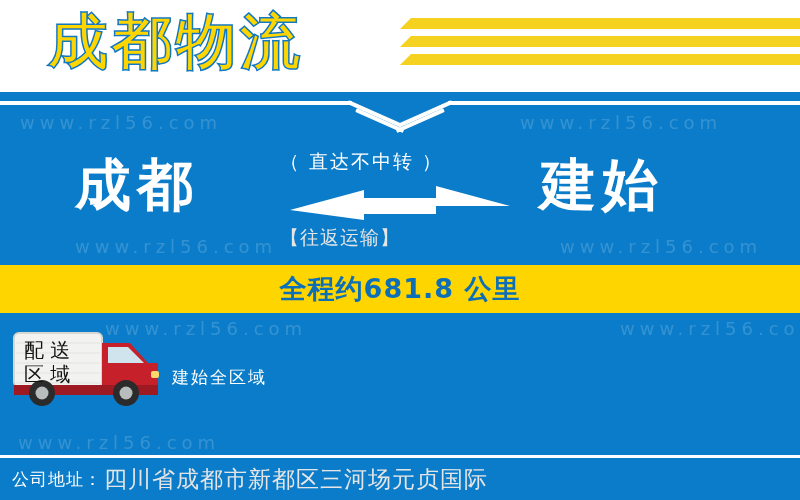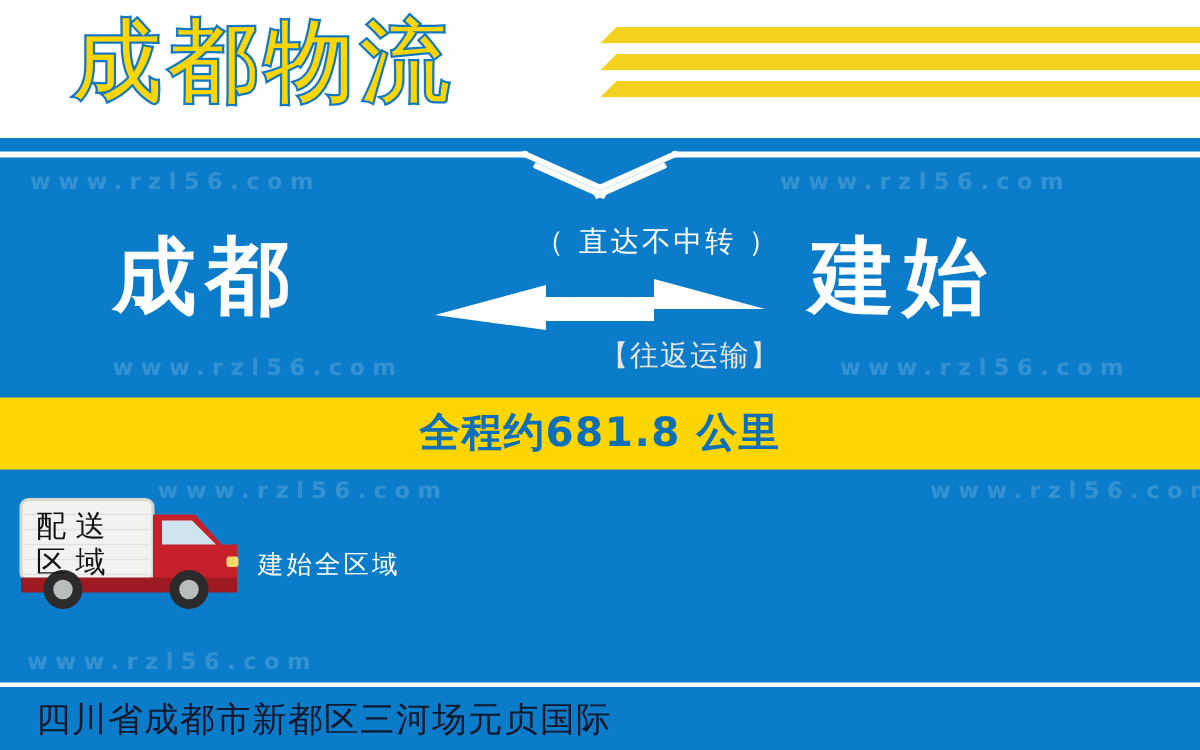--- a/index.html
+++ b/index.html
@@ -60,21 +60,21 @@
   }
   .city{
     position:absolute;top:20px;
     font-size:56px;line-height:70px;font-weight:bold;color:#ffffff;
     letter-spacing:6px;white-space:nowrap;
   }
   .city.origin{left:75px;}
   .city.dest{left:540px;}
 
   .middle{
-    position:absolute;left:280px;top:0;width:240px;height:130px;text-align:right;
+    position:absolute;left:280px;top:0;width:240px;height:130px;text-align:left;
   }
   .direct-note{
     font-size:19px;line-height:26px;color:#ffffff;letter-spacing:2px;
     white-space:nowrap;padding-top:18px;
   }
   .arrow-wrap{position:relative;height:40px;margin-top:8px;}
   .arrow-svg{position:absolute;left:10px;top:2px;}
   .round-trip{
     font-size:19px;line-height:26px;color:#e5e5e5;letter-spacing:1px;
     white-space:nowrap;margin-top:2px;
@@ -110,28 +110,28 @@
     position:absolute;left:0;top:455px;width:800px;height:3px;background:#ffffff;
   }
   .address{
     position:absolute;left:12px;top:462px;height:34px;
     display:flex;align-items:center;white-space:nowrap;
   }
   .addr-label{
     font-size:17px;color:#ffffff;letter-spacing:1px;
   }
   .addr-value{
-    font-size:23px;color:#0f172a;letter-spacing:1px;margin-left:12px;
+    font-size:23px;color:#e5e5e5;letter-spacing:1px;margin-left:2px;
   }
 
   
   .wm{
     position:absolute;
-    font-size:15px;letter-spacing:5px;color:#ffffff;opacity:.17;
-    white-space:nowrap;pointer-events:none;font-weight:bold;
+    font-size:18px;letter-spacing:5px;color:#ffffff;opacity:.17;
+    white-space:nowrap;pointer-events:none;font-weight:normal;
   }
   .wm.w1{left:20px;  top:112px;}
   .wm.w2{left:520px; top:112px;}
   .wm.w3{left:75px;  top:236px;}
   .wm.w4{left:560px; top:236px;}
   .wm.w5{left:105px; top:318px;}
   .wm.w6{left:620px; top:318px;}
   .wm.w7{left:18px;  top:432px;}
 </style>
 </head>
@@ -204,20 +204,21 @@
       <circle cx="118" cy="66" r="6.5" fill="#b9bcbd"></circle>
 
       <text x="16" y="30" font-family="DejaVu Sans, sans-serif" font-size="20" fill="#111">配 送</text>
       <text x="16" y="54" font-family="DejaVu Sans, sans-serif" font-size="20" fill="#111">区 域</text>
     </svg>
     <div class="delivery-area">建始全区域</div>
   </div>
 
   <div class="bottom-line"></div>
   <div class="address">
+    <span class="addr-label">公司地址：</span>
     <span class="addr-value">四川省成都市新都区三河场元贞国际</span>
   </div>
 
   <div class="wm w1">www.rzl56.com</div>
   <div class="wm w2">www.rzl56.com</div>
   <div class="wm w3">www.rzl56.com</div>
   <div class="wm w4">www.rzl56.com</div>
   <div class="wm w5">www.rzl56.com</div>
   <div class="wm w6">www.rzl56.com</div>
   <div class="wm w7">www.rzl56.com</div>

